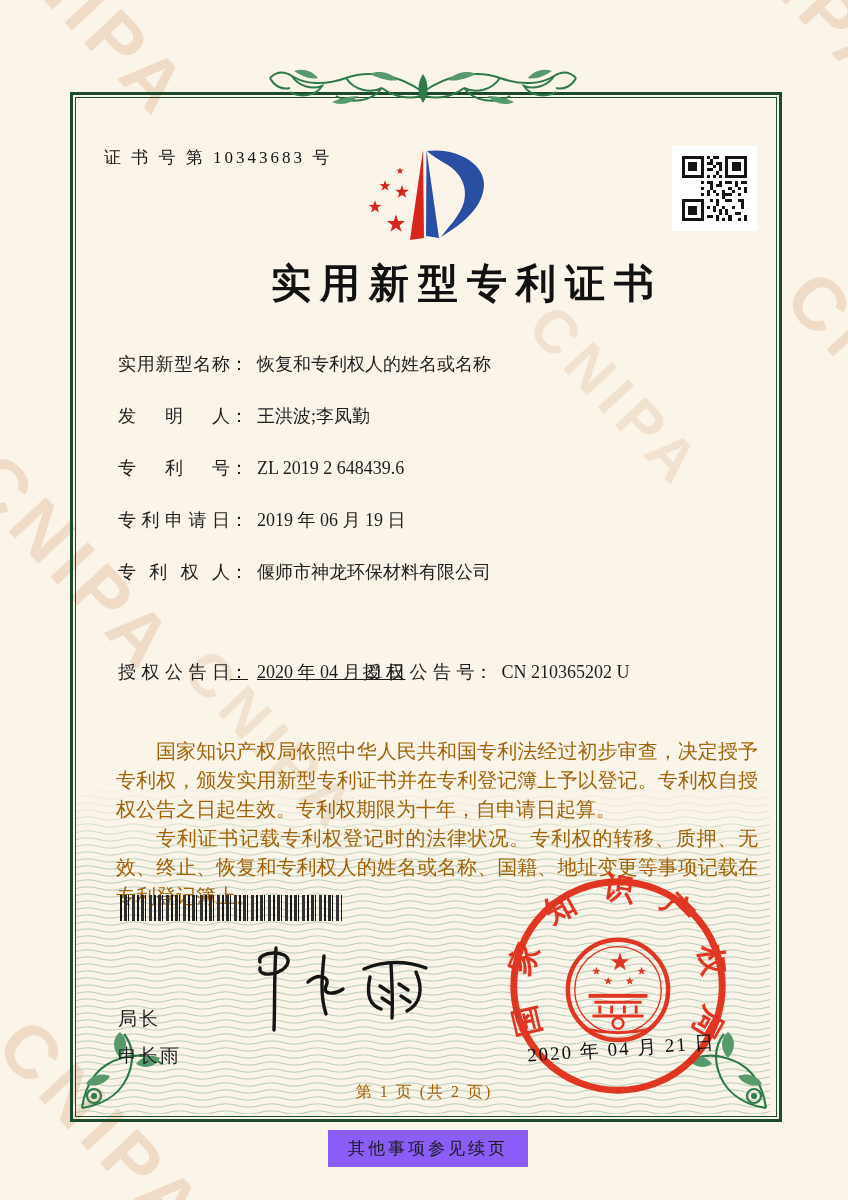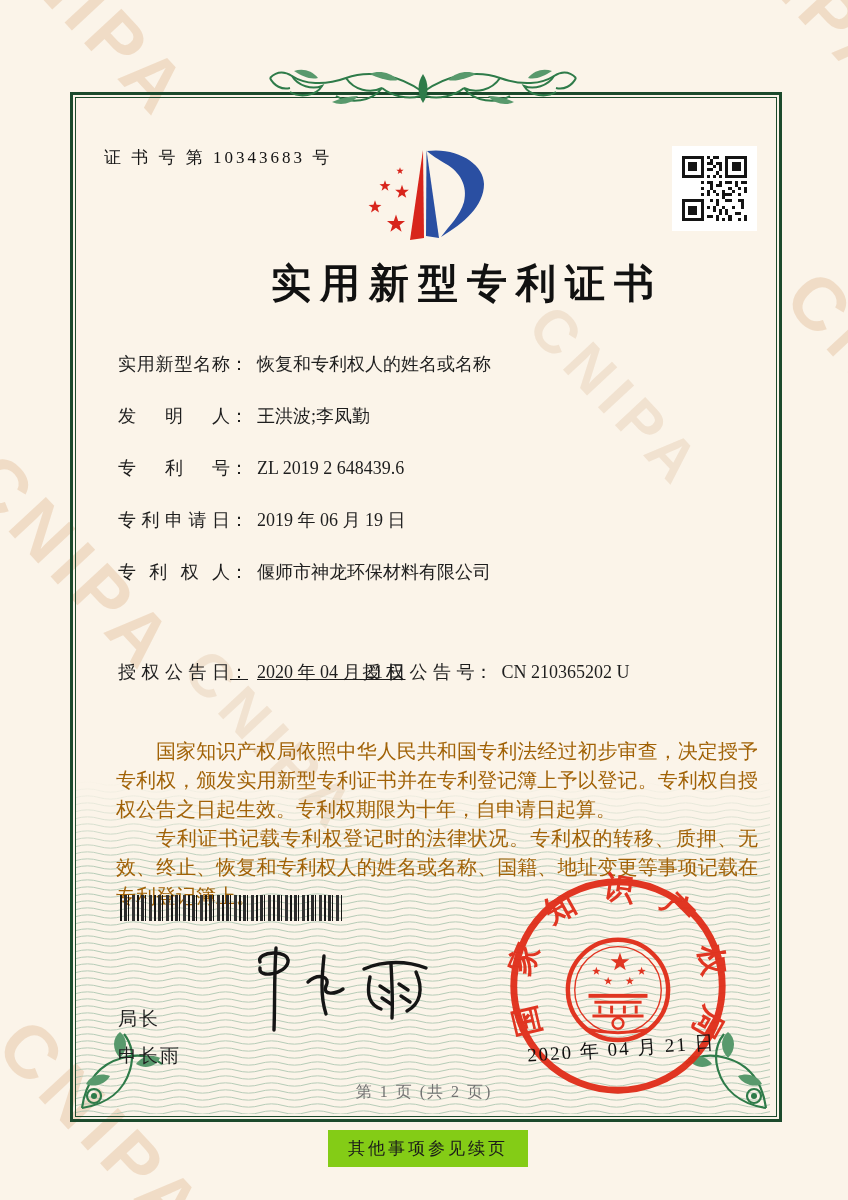--- a/index.html
+++ b/index.html
@@ -53,23 +53,23 @@
       #101010 8px 9px,transparent 9px 12px,
       #333 12px 15px,transparent 15px 17px);
   }
   .signer{position:absolute;left:118px;top:1000px;font-size:19px;letter-spacing:2px;line-height:37px;}
   .sig{position:absolute;left:238px;top:938px;}
   .seal{position:absolute;left:500px;top:868px;width:236px;height:236px;opacity:.95;}
   .sealdate{
     position:absolute;left:527px;top:1036px;font-size:19px;letter-spacing:2px;color:#101010;
     transform:rotate(-4deg);white-space:nowrap;
   }
-  .pagenum{position:absolute;left:0;top:1082px;width:848px;text-align:center;font-size:16px;letter-spacing:2px;color:#737373;}
+  .pagenum{position:absolute;left:0;top:1082px;width:848px;text-align:center;font-size:16px;letter-spacing:2px;color:#a16207;}
   .note{
-    position:absolute;left:328px;top:1130px;background:#84cc16;
+    position:absolute;left:328px;top:1130px;background:#8b5cf6;
     padding:7px 20px;font-size:17px;letter-spacing:3px;color:#1a1a1a;white-space:nowrap;
   }
   .orn-top{position:absolute;left:258px;top:62px;width:330px;height:62px;}
   .orn-bl{position:absolute;left:76px;top:1018px;width:96px;height:96px;transform:scaleX(-1);}
   .orn-br{position:absolute;left:676px;top:1018px;width:96px;height:96px;}
 </style>
 </head>
 <body>
 
 <div class="wm big" style="left:-46px;top:-34px;">CNIPA</div>

